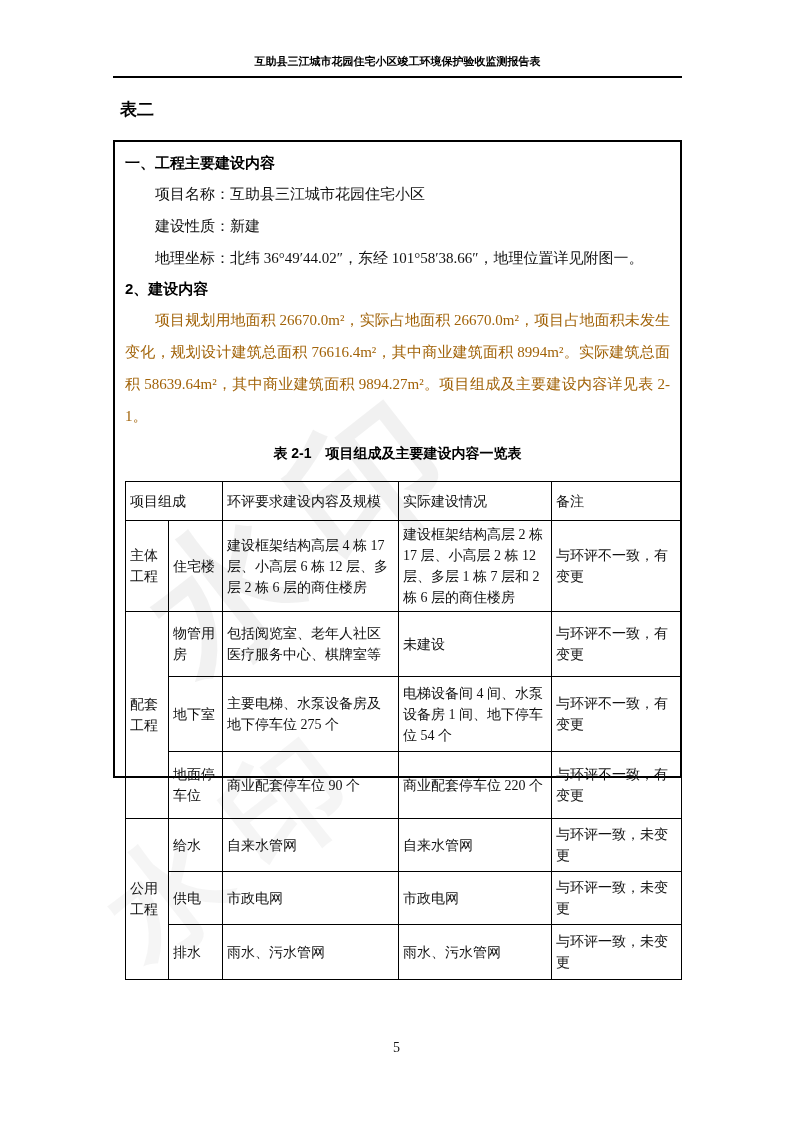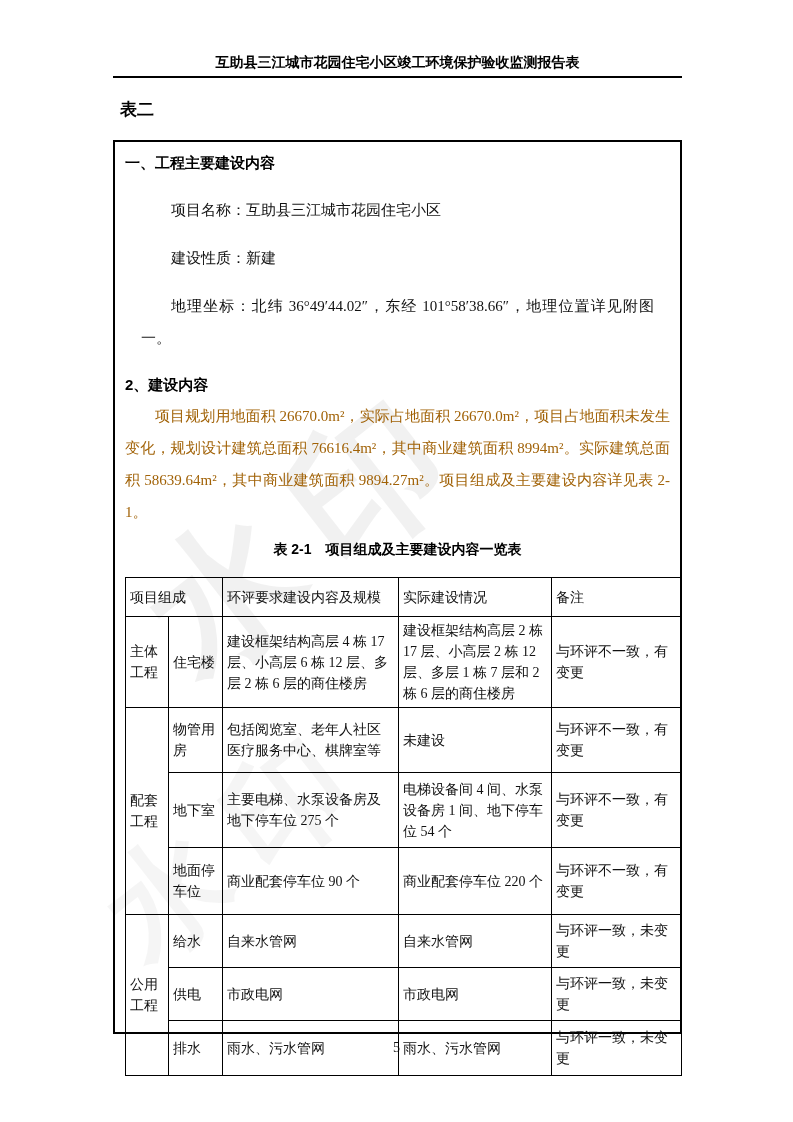--- a/index.html
+++ b/index.html
@@ -8,51 +8,51 @@
     background:#ffffff;
     position:relative;
     font-family:"Liberation Serif", serif;
     color:#111;
     overflow:hidden;
   }
   
   .doc-header{
     position:absolute;top:54px;left:113px;width:569px;
     text-align:center;font-family:"Liberation Sans", sans-serif;
-    font-weight:bold;font-size:14px;color:#000;
+    font-weight:bold;font-size:11px;color:#000;
   }
   .header-rule{
     position:absolute;top:76px;left:113px;width:569px;
     border-top:2px solid #000;height:0;
   }
   .table-label{
     position:absolute;top:98px;left:120px;
     font-weight:bold;font-size:17px;color:#000;
   }
   
   .watermark{
     position:absolute;z-index:0;
     font-size:150px;font-weight:bold;color:rgba(0,0,0,0.055);
     letter-spacing:30px;white-space:nowrap;
     pointer-events:none;
   }
   .wm1{top:430px;left:130px;transform:rotate(-38deg);}
   .wm2{top:760px;left:90px;transform:rotate(-38deg);font-size:120px;color:rgba(0,0,0,0.04);}
   
   .main-box{
-    position:absolute;top:140px;left:113px;width:569px;height:894px;
+    position:absolute;top:140px;left:113px;width:569px;height:638px;
     border:2px solid #000;box-sizing:border-box;
     padding:6px 10px 0 10px;z-index:1;
   }
   .sec-heading{
     font-family:"Liberation Sans", sans-serif;
     font-weight:bold;font-size:15px;line-height:30px;margin:0;color:#000;
   }
   .info-line{
-    font-size:15px;line-height:32px;margin:16px;
+    font-size:15px;line-height:32px;margin:0;
     text-indent:2em;text-align:justify;color:#111;
   }
   .body-par{
     font-size:15px;line-height:32px;margin:0;
     text-indent:2em;text-align:justify;color:#a16207;
   }
   
   .t21-title{
     text-align:center;font-family:"Liberation Sans", sans-serif;
     font-weight:bold;font-size:14px;line-height:22px;margin:10px 0 17px 0;color:#000;

